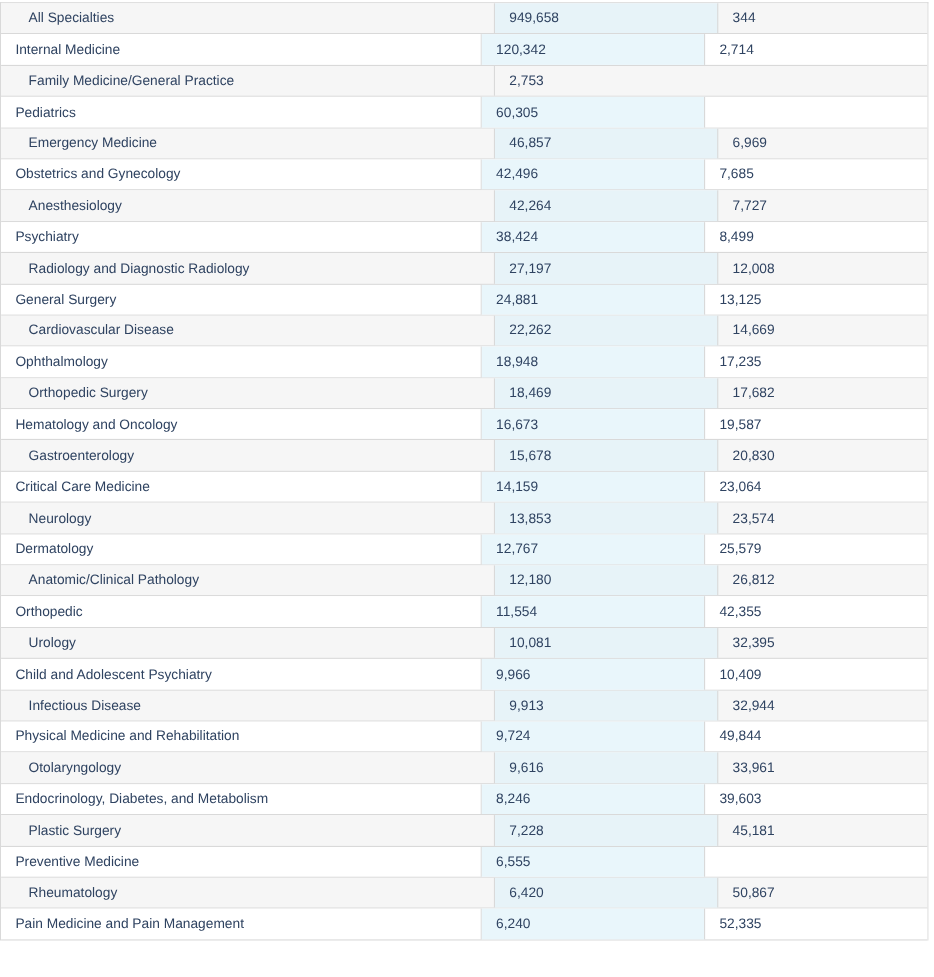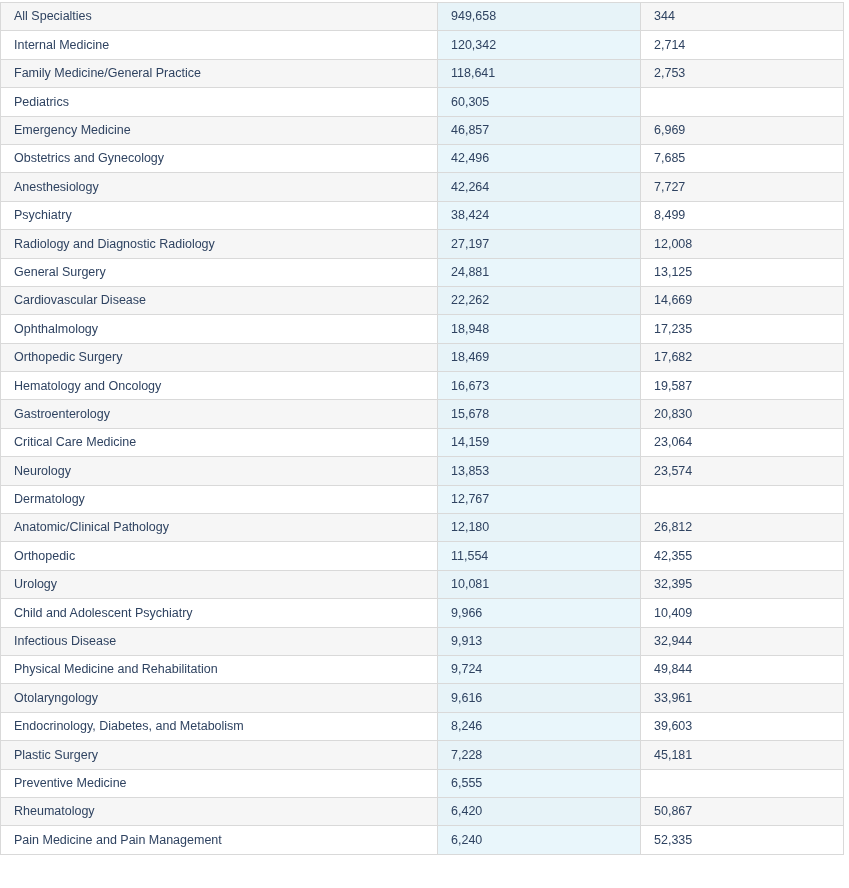--- a/index.html
+++ b/index.html
@@ -41,41 +41,40 @@
   .col2{width:203px;border-right:1px solid var(--border);}
   .col3{flex:1;}
   .header-row .cell{font-weight:bold;color:var(--header-text);}
   .row{
     display:flex;height:28.4px;
     box-sizing:border-box;
     border-bottom:1px solid var(--border);
     background:#ffffff;
   }
   .row .col2{background:var(--total-column-bg);}
-  .row.striped{background:var(--stripe-bg);}
+  .row.striped{background:var(--stripe-bg);padding-left:12px;}
   .row.striped .col2{background:var(--total-column-bg-striped);}
 </style>
 </head>
 <body>
 
 <div class="data-table">
   <div id="rows">
       <div class="row striped">
     <div class="cell col1">All Specialties</div>
     <div class="cell col2">949,658</div>
     <div class="cell col3">344</div>
   </div>
       <div class="row">
     <div class="cell col1">Internal Medicine</div>
     <div class="cell col2">120,342</div>
     <div class="cell col3">2,714</div>
   </div>
       <div class="row striped">
     <div class="cell col1">Family Medicine/General Practice</div>
-    <div class="cell col2">118,641</div>
     <div class="cell col3">2,753</div>
   </div>
       <div class="row">
     <div class="cell col1">Pediatrics</div>
     <div class="cell col2">60,305</div>
   </div>
       <div class="row striped">
     <div class="cell col1">Emergency Medicine</div>
     <div class="cell col2">46,857</div>
     <div class="cell col3">6,969</div>
@@ -136,20 +135,21 @@
     <div class="cell col3">23,064</div>
   </div>
       <div class="row striped">
     <div class="cell col1">Neurology</div>
     <div class="cell col2">13,853</div>
     <div class="cell col3">23,574</div>
   </div>
       <div class="row">
     <div class="cell col1">Dermatology</div>
     <div class="cell col2">12,767</div>
+    <div class="cell col3">25,579</div>
   </div>
       <div class="row striped">
     <div class="cell col1">Anatomic/Clinical Pathology</div>
     <div class="cell col2">12,180</div>
     <div class="cell col3">26,812</div>
   </div>
       <div class="row">
     <div class="cell col1">Orthopedic</div>
     <div class="cell col2">11,554</div>
     <div class="cell col3">42,355</div>

